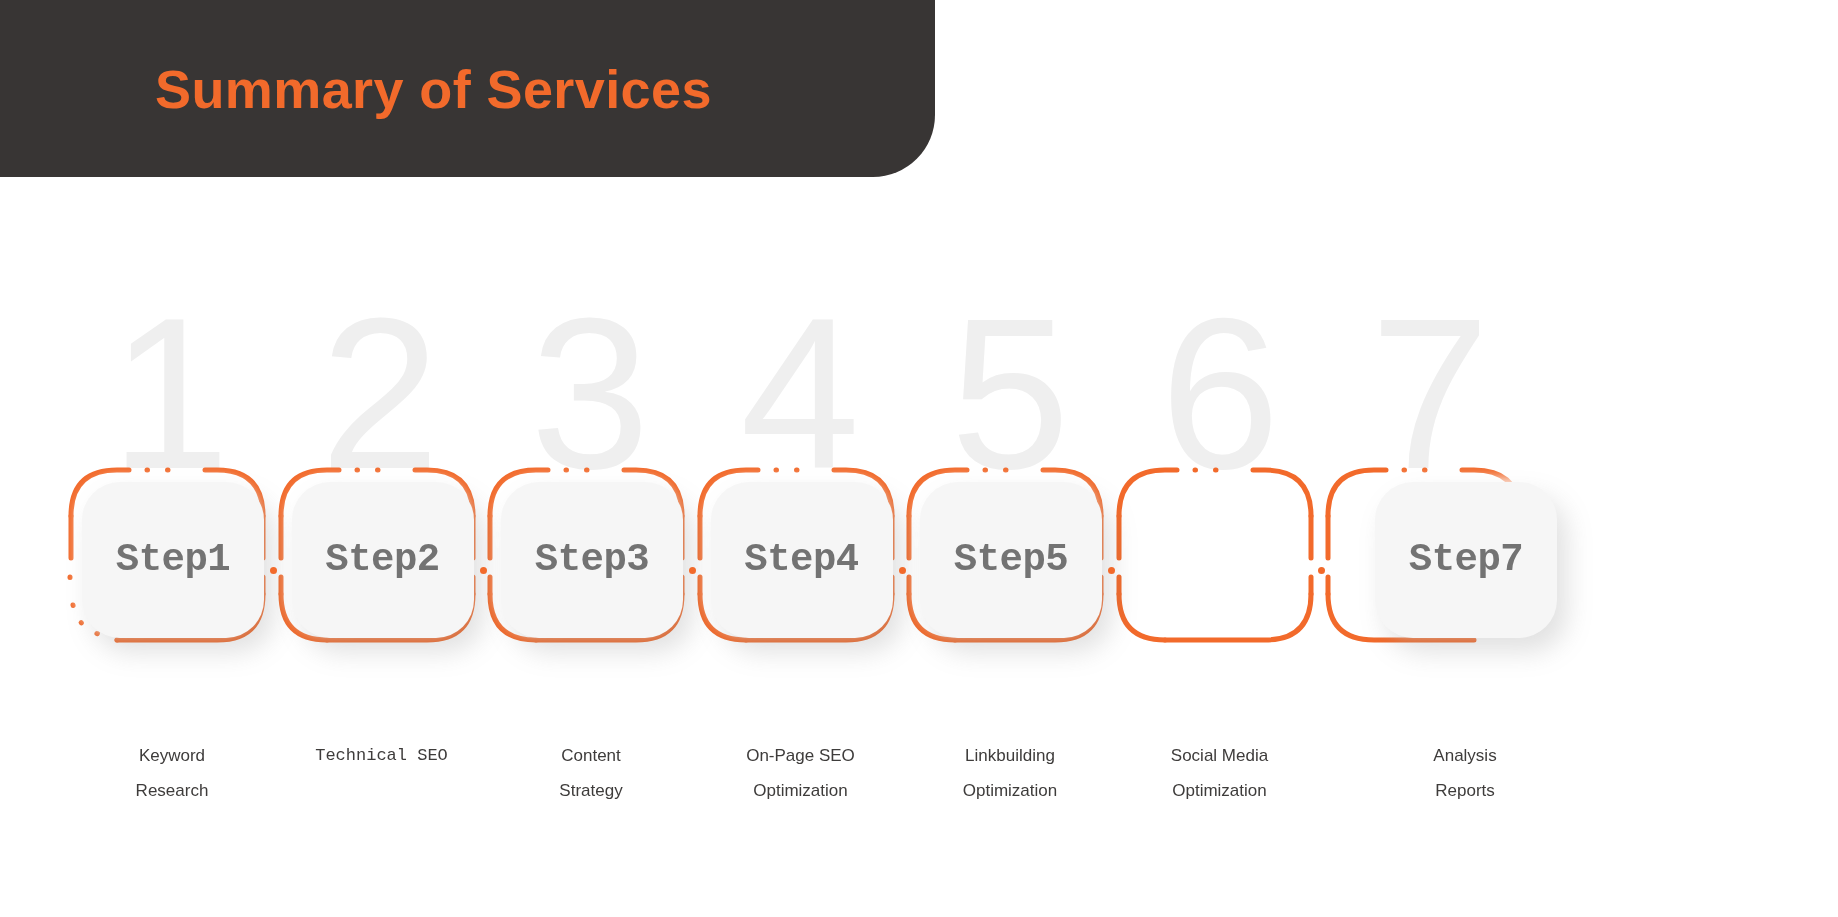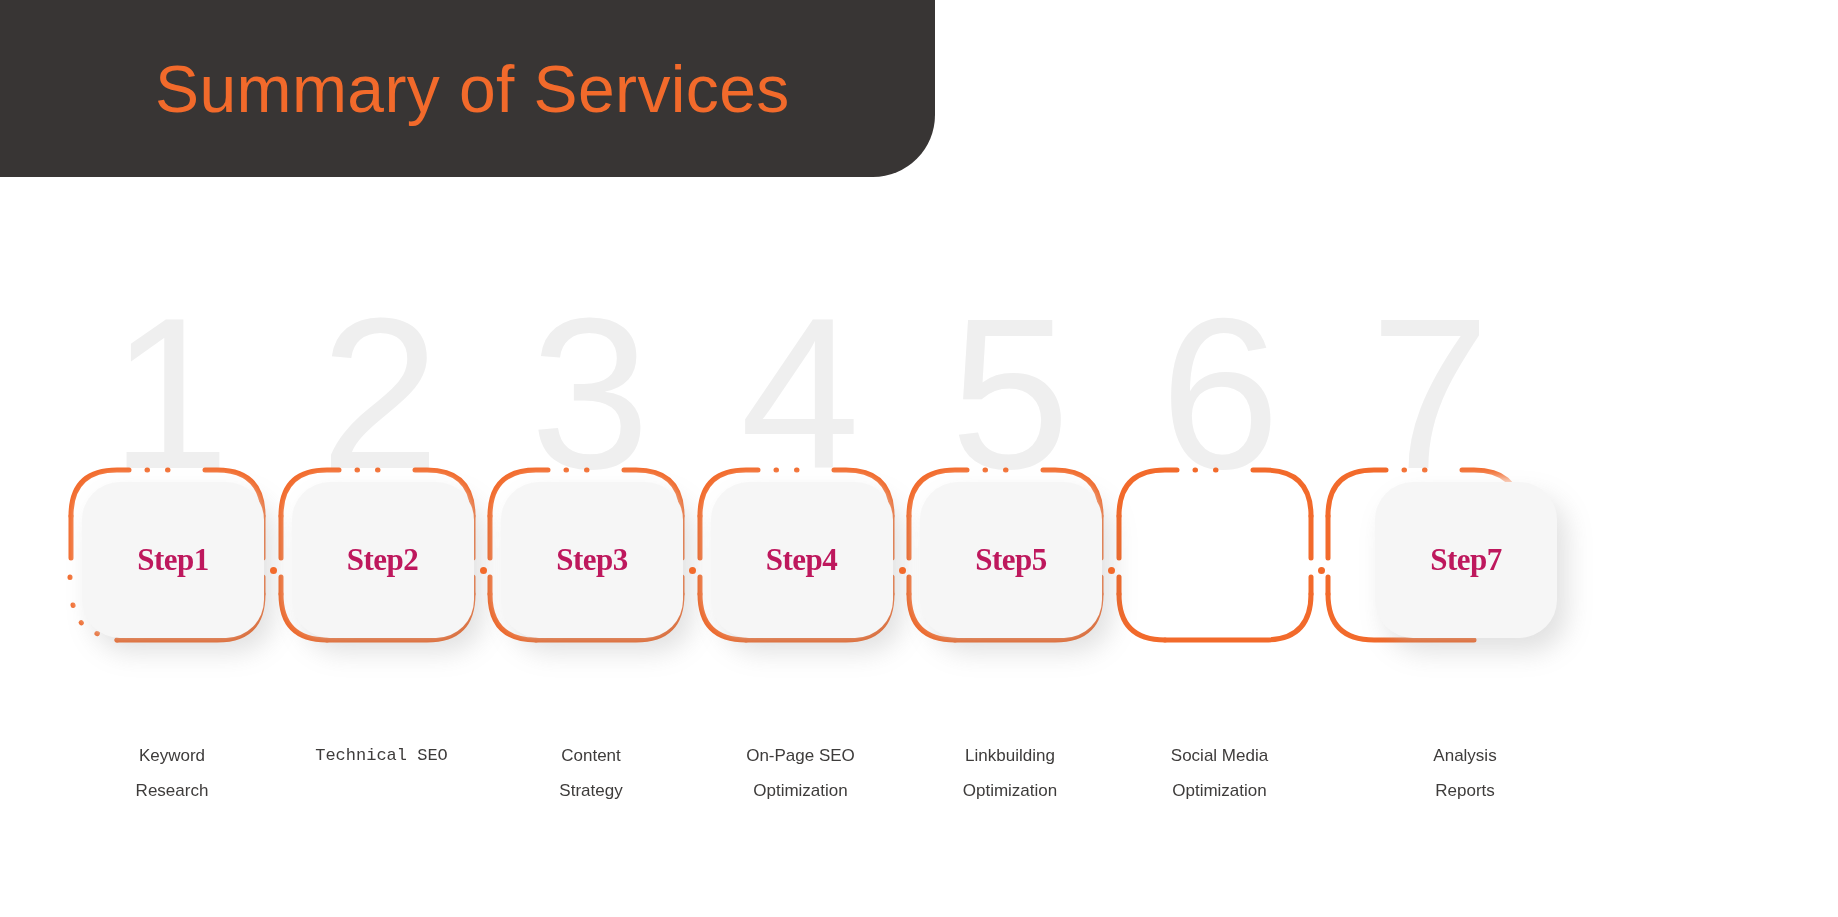--- a/index.html
+++ b/index.html
@@ -20,22 +20,22 @@
     background:#383534;
     border-bottom-right-radius:62px;
     z-index:30;
   }
   .header-title{
     position:absolute;
     left:155px;
     top:50%;
     transform:translateY(-50%);
     color:#F26A2B;
-    font-size:66px;
-    font-weight:400;
+    font-size:54px;
+    font-weight:700;
     letter-spacing:0.4px;
     white-space:nowrap;
     line-height:1;
   }
 
   
   .ghost-layer{
     position:absolute;
     left:0;top:0;width:1838px;height:917px;
     z-index:5;
@@ -87,24 +87,24 @@
     border-radius:38px;
     box-shadow:
        10px 14px 26px rgba(120,120,120,0.22),
        -4px -4px 12px rgba(255,255,255,0.9);
     display:flex;
     align-items:center;
     justify-content:center;
     z-index:3;
   }
   .card-label{
-    font-family:Liberation Serif, serif;
+    font-family:Liberation Mono, monospace;
     font-weight:bold;
-    font-size:31px;
-    color:#be185d;
+    font-size:39px;
+    color:#737373;
     letter-spacing:-0.5px;
     white-space:nowrap;
   }
   .step.flip .card{
     left:52px;
   }
 
   
   .conn-dot{
     position:absolute;

